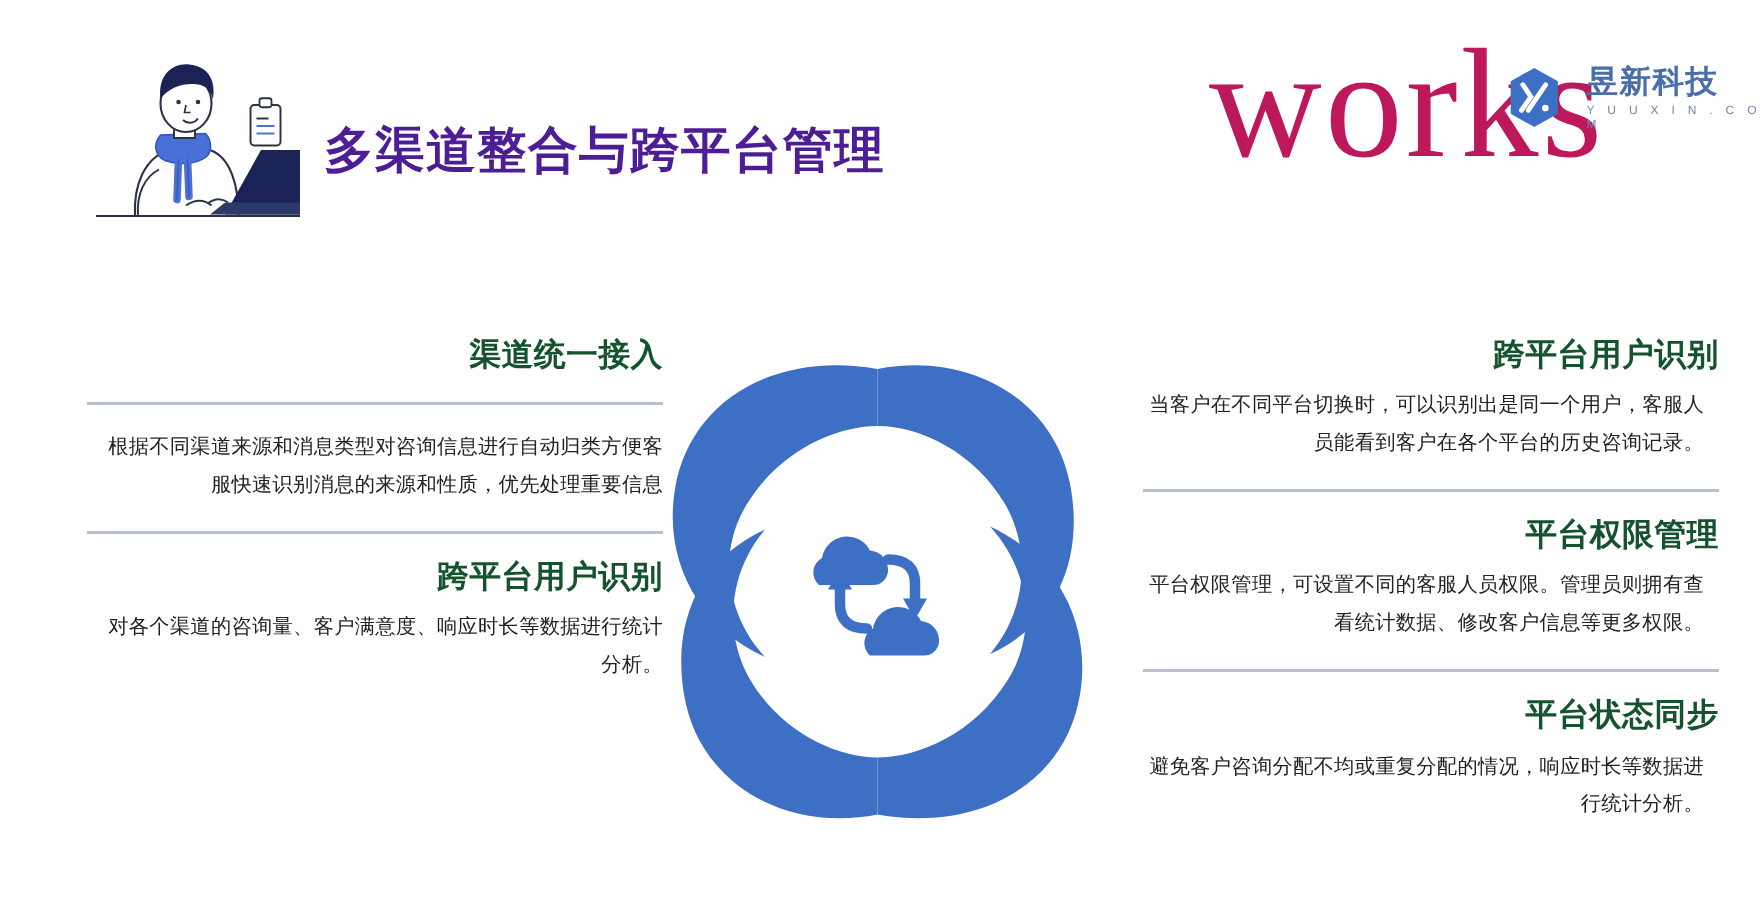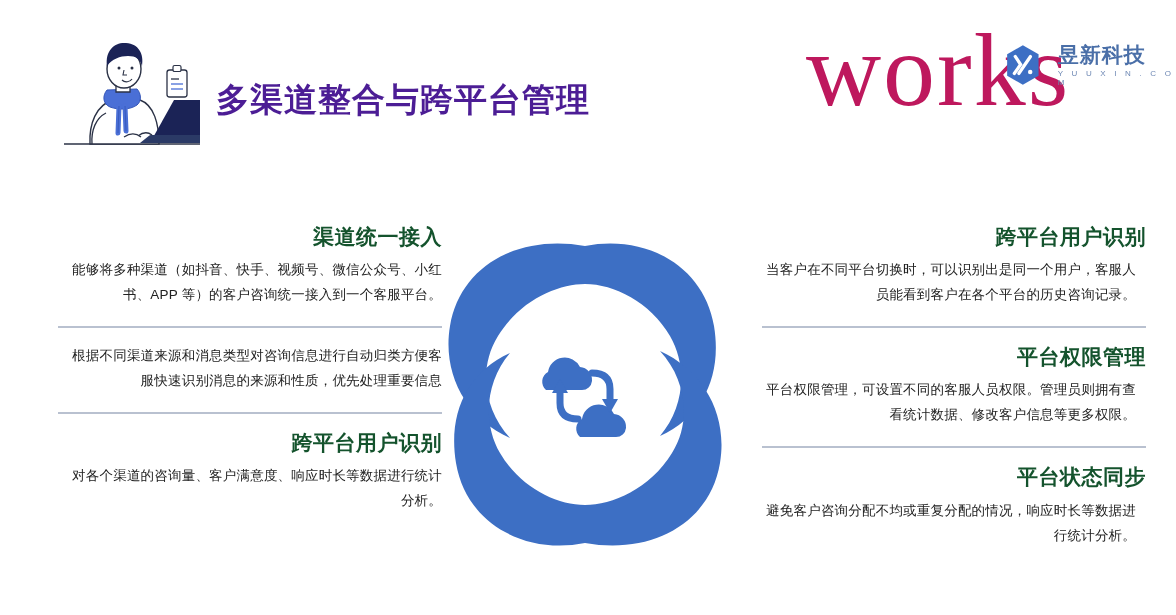--- a/index.html
+++ b/index.html
@@ -224,21 +224,20 @@
                q -18 0 -18 -16
                l 0 -13" fill="none" stroke="#3d6fc4" stroke-width="7" stroke-linecap="round"></path>
       <path d="M120 171 L128 157 L136 171 Z"></path>
     </g>
   </svg>
 
   <div class="col" id="col-left">
 
     <div class="feature">
       <div class="f-title">渠道统一接入</div>
-      <div class="f-desc">能够将多种渠道（如抖音、快手、视频号、微信公众号、小红书、APP 等）的客户咨询统一接入到一个客服平台。</div>
     </div>
 
     <div class="divider"></div>
 
     <div class="feature">
       <div class="f-desc">根据不同渠道来源和消息类型对咨询信息进行自动归类方便客服快速识别消息的来源和性质，优先处理重要信息</div>
     </div>
 
     <div class="divider"></div>
 

